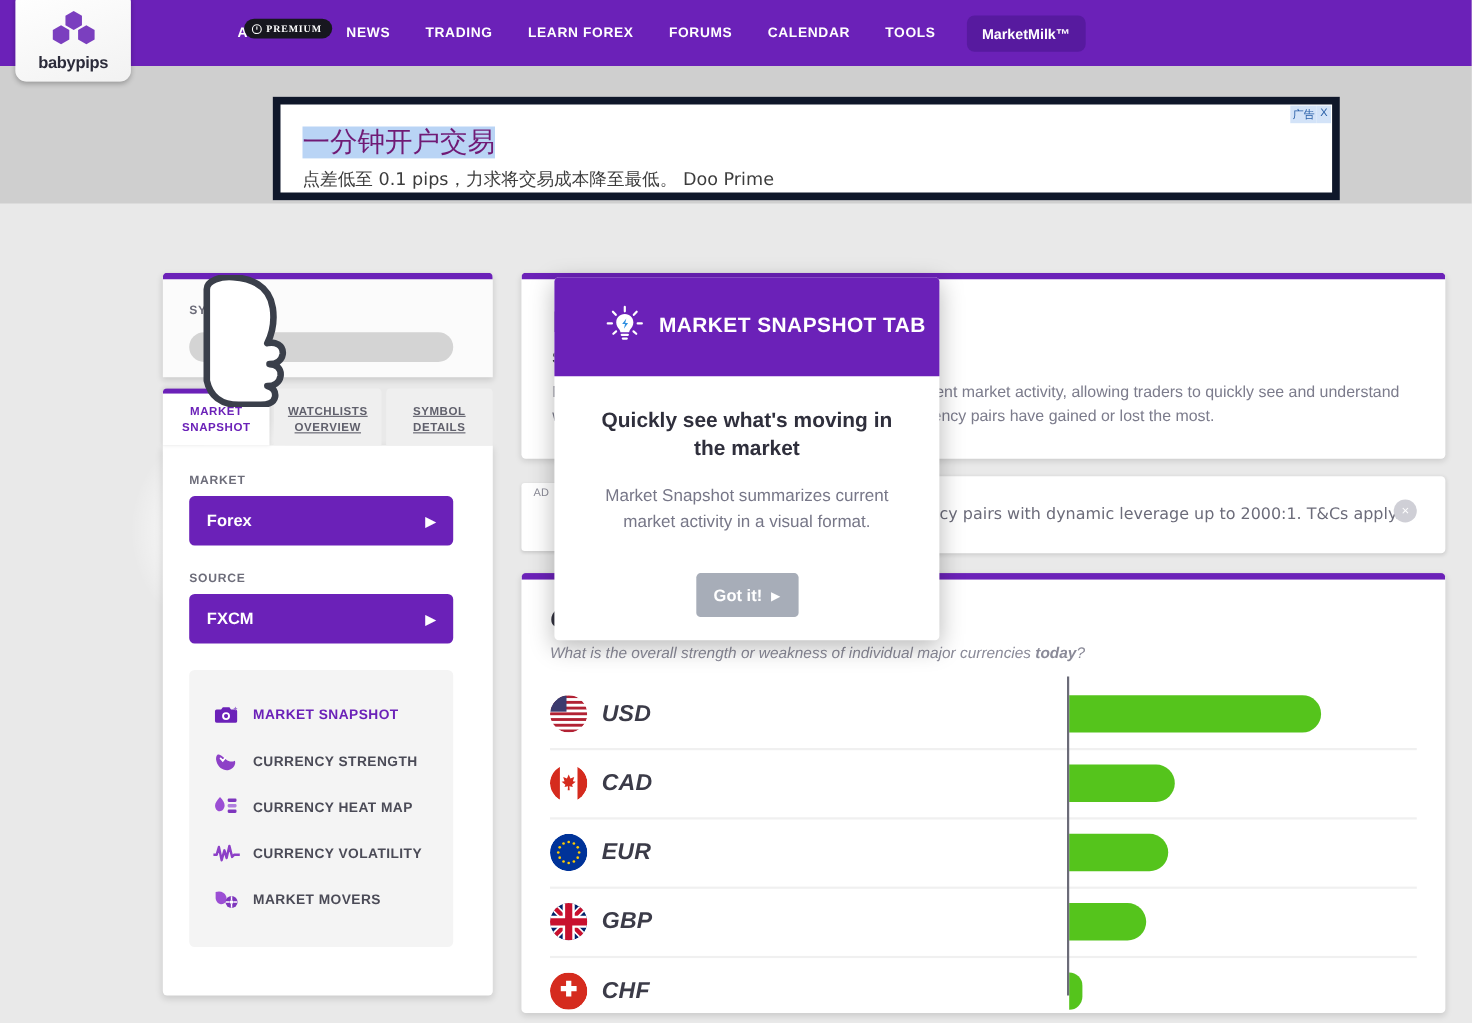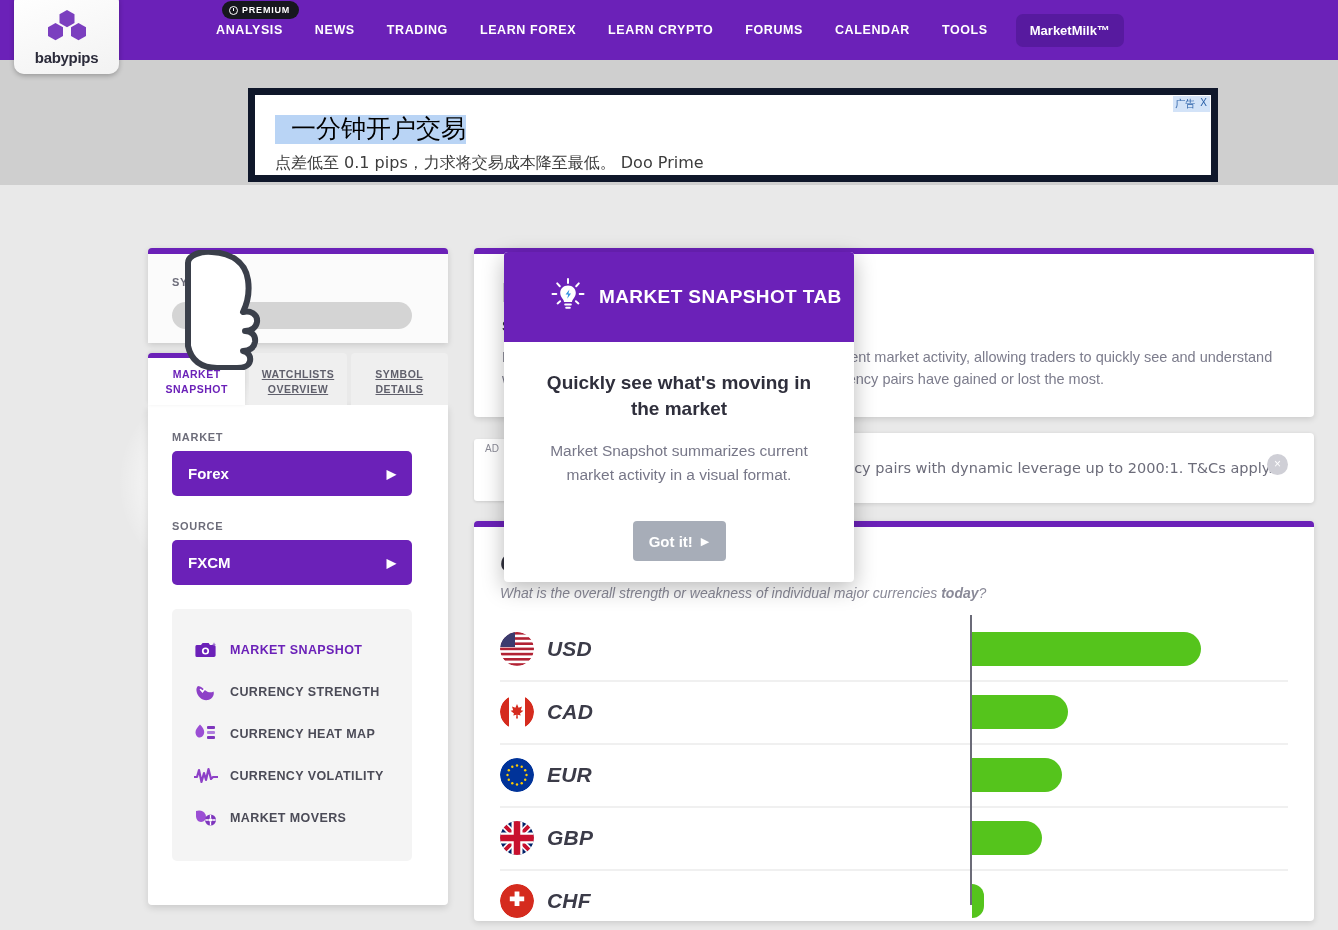--- a/index.html
+++ b/index.html
@@ -32,26 +32,27 @@
   .nav-links {
     position: absolute; left: 200px; top: 0; height: 60px;
     display: flex; align-items: center; gap: 0;
   }
   .nav-link {
     position: relative;
     color: #fff; font-size: 12.5px; font-weight: bold; letter-spacing: .6px;
     padding: 0 16px; line-height: 60px; cursor: pointer; white-space: nowrap;
   }
   .premium-badge {
-    position: absolute; left: 222px; top: 1px;
+    position: absolute; left: 222px; top: 17px;
     background: #17171f; color: #fff;
     font-size: 9px; font-weight: bold; letter-spacing: .8px;
     padding: 4px 9px 4px 7px; border-radius: 10px;
     display: flex; align-items: center; gap: 4px;
     z-index: 33;
+    font-family: Liberation Serif, serif;
   }
   .premium-badge .pb-dot {
     width: 9px; height: 9px; border-radius: 50%;
     border: 1.4px solid #fff; position: relative; flex: 0 0 auto;
   }
   .premium-badge .pb-dot::after{
     content:""; position:absolute; left:3px; top:1px; width:1.4px; height:3.4px; background:#fff;
   }
   .mm-btn {
     background: #571a9f; color: #fff; font-size: 13px; font-weight: bold;
@@ -68,23 +69,22 @@
     position: absolute; left: 248px; top: 28px; width: 970px; height: 94px;
     background: #fff; border: 7px solid #0f172a;
   }
   .ad-tags {
     position: absolute; right: 1px; top: 1px; display: flex; font-size: 10px;
   }
   .ad-tag-cn { background:#d3e3f8; color:#2a60a8; padding:1px 2px; }
   .ad-tag-x  { background:#d3e3f8; color:#2a60a8; padding:1px 3px; cursor:pointer; }
   .ad-head {
     position: absolute; left: 20px; top: 20px;
-    font-size: 25px; color: #000000; background: #b9d4f5; line-height: 1.15;
+    font-size: 25px; color: #701a75; background: #b9d4f5; line-height: 1.15;
     font-family: "DejaVu Sans", sans-serif;
-    padding-left: 16px;
   }
   .ad-sub {
     position: absolute; left: 20px; top: 58px;
     font-size: 16px; color: #3c3c3c;
     font-family: "DejaVu Sans", sans-serif;
   }
   .ad-cta {
     position: absolute; right: 58px; top: 26px; width: 190px; height: 34px;
     background: #1a85f5; color: #fff; border-radius: 17px;
     display: flex; align-items: center; justify-content: center;
@@ -236,21 +236,20 @@
     <div class="premium-badge">
       <span class="pb-dot"></span>
       <span>PREMIUM</span>
     </div>
 
     <div class="nav-links">
       <div class="nav-link">ANALYSIS</div>
       <div class="nav-link">NEWS</div>
       <div class="nav-link">TRADING</div>
       <div class="nav-link">LEARN FOREX</div>
-      <div class="nav-link">LEARN CRYPTO</div>
       <div class="nav-link">FORUMS</div>
       <div class="nav-link">CALENDAR</div>
       <div class="nav-link">TOOLS</div>
       <div class="mm-btn">MarketMilk™</div>
     </div>
   </div>
 
   <div class="ad-zone">
     <div class="ad-card">
       <div class="ad-tags">

